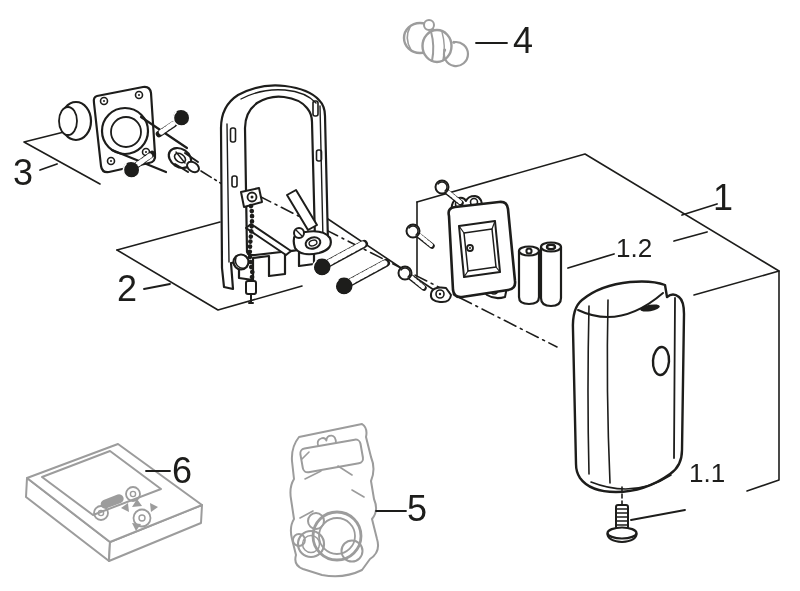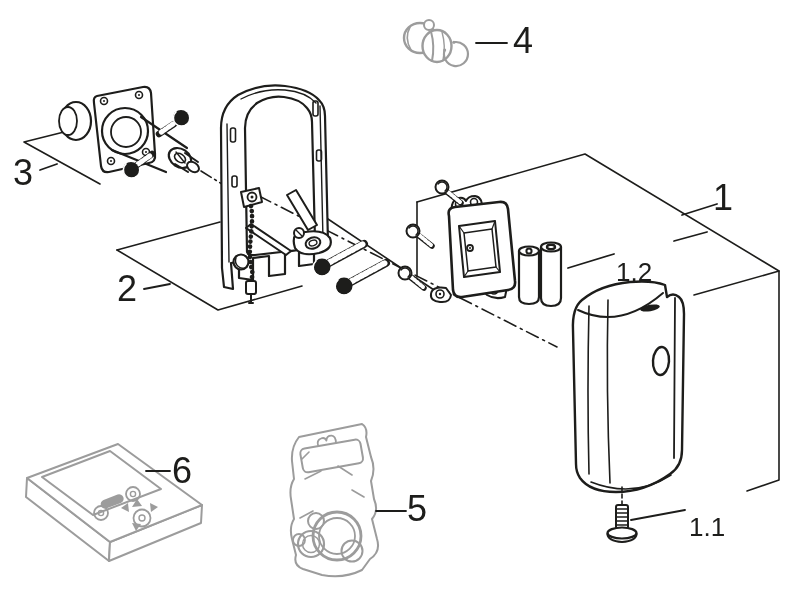--- a/index.html
+++ b/index.html
@@ -2,21 +2,21 @@
 <html><head>
 <meta charset="utf-8">
 <style>
   html,body{margin:0;padding:0;background:#ffffff;}
   .stage{position:relative;width:800px;height:591px;background:#ffffff;overflow:hidden;
          font-family:"Liberation Sans", sans-serif;}
   .stage svg{position:absolute;left:0;top:0;}
   .callout{position:absolute;color:#1d1d1b;line-height:1;letter-spacing:0;
            font-family:"Liberation Sans", sans-serif;white-space:nowrap;}
   .callout.main{font-size:36px;}
-  .callout.sub{font-size:26px;margin-top:24px;}
+  .callout.sub{font-size:26px;}
 </style>
 </head>
 <body>
 
 <div class="stage">
 <svg width="800" height="591" viewBox="0 0 800 591" fill="none" stroke-linecap="round" stroke-linejoin="round">
 
   <g stroke="#1d1d1b" stroke-width="1.6">
     <path d="M80,128 L24,142 L100,184"></path>
     <path d="M40,170 L57,164" stroke-width="1.8"></path>
@@ -221,20 +221,20 @@
     <circle cx="311" cy="544" r="8.5" stroke-width="1.5"></circle>
     <circle cx="316" cy="521" r="8" stroke-width="2"></circle>
     <circle cx="352" cy="551" r="10.5" stroke-width="2"></circle>
     <circle cx="299" cy="540" r="6" stroke-width="1.8"></circle>
   </g>
   <path d="M376,511 L406,511" stroke="#1d1d1b" stroke-width="1.8"></path>
 
 </svg>
 
   <div class="callout main" style="left:713px;top:180px">1</div>
-  <div class="callout sub" style="left:689px;top:490px">1.1</div>
+  <div class="callout sub" style="left:689px;top:460px">1.1</div>
   <div class="callout sub" style="left:616px;top:235px">1.2</div>
   <div class="callout main" style="left:117px;top:271px">2</div>
   <div class="callout main" style="left:13px;top:155px">3</div>
   <div class="callout main" style="left:513px;top:23px">4</div>
   <div class="callout main" style="left:407px;top:491px">5</div>
   <div class="callout main" style="left:172px;top:453px">6</div>
 </div>
 
 </body></html>

